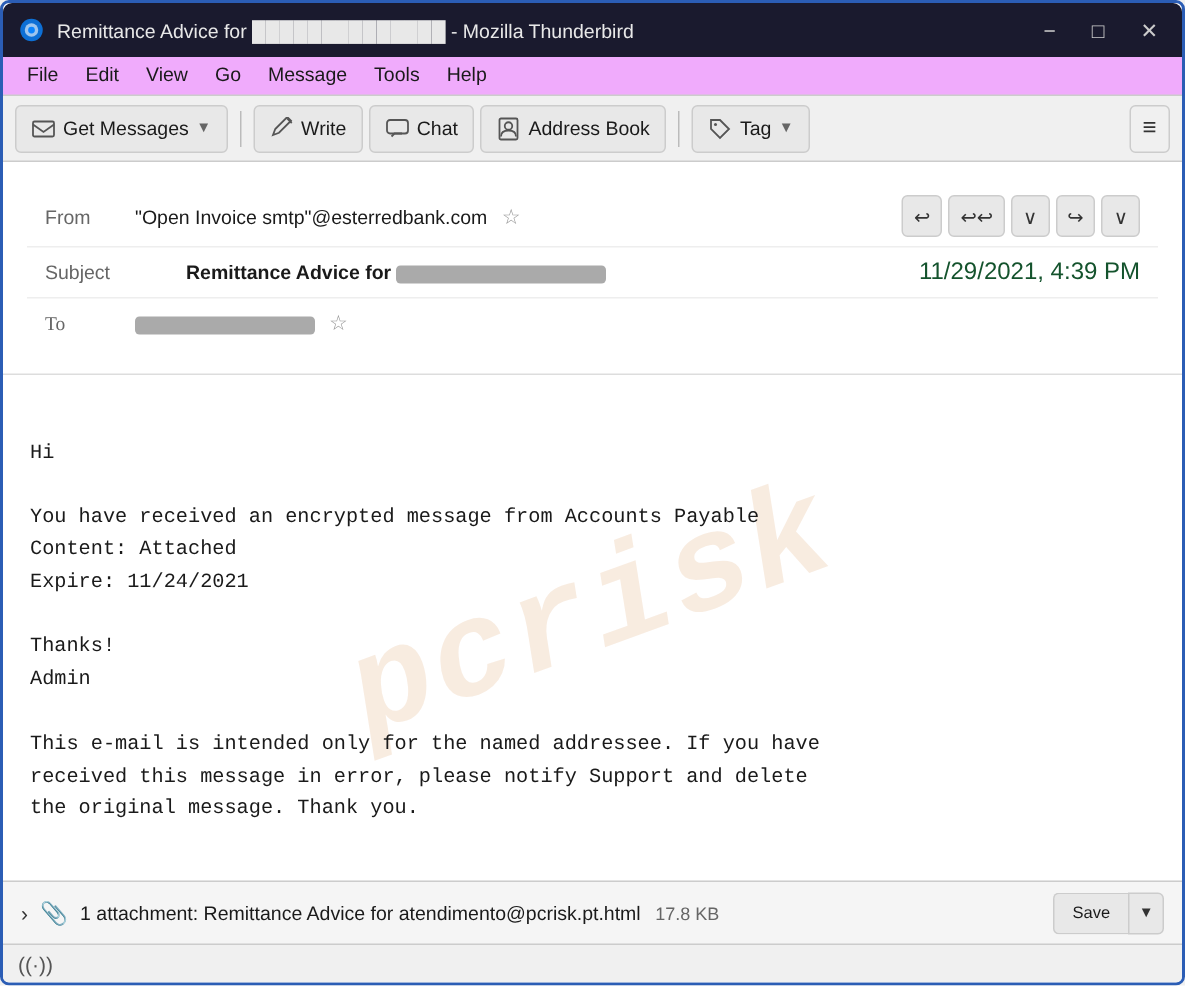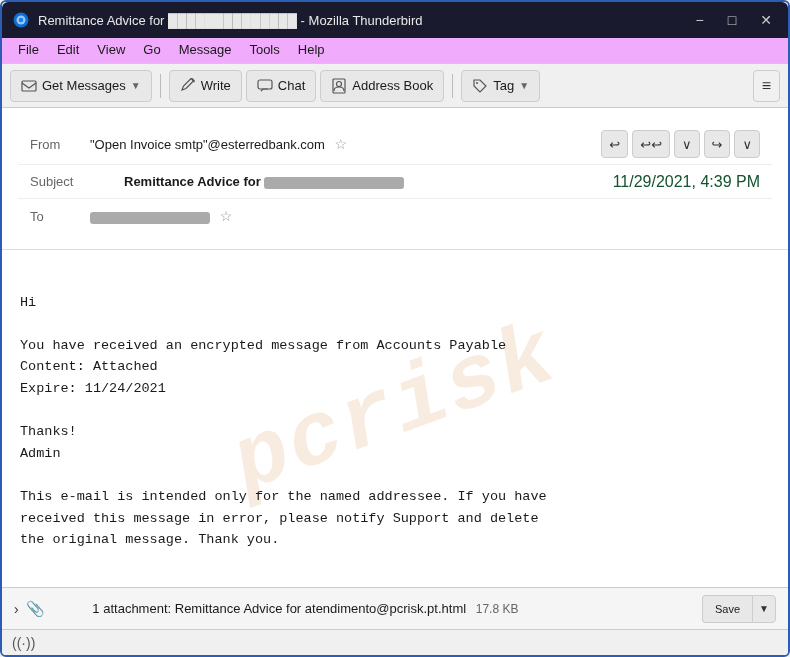--- a/index.html
+++ b/index.html
@@ -122,21 +122,21 @@
       border-bottom: 1px solid #ddd;
       padding: 16px;
     }
     .email-header-row {
       display: flex;
       align-items: center;
       padding: 6px 12px;
       border-bottom: 1px solid #eee;
       min-height: 34px;
     }
-    .email-header-row:last-child { border-bottom: none; }
+    .email-header-row:last-child { border-bottom: none; font-family: Liberation Serif, serif; }
     .email-header-label {
       color: #666;
       min-width: 60px;
       font-size: 13px;
     }
     .email-header-value {
       flex: 1;
       font-size: 13px;
       color: #1a1a1a;
     }
@@ -229,21 +229,20 @@
       font-size: 14px;
     }
     .attachment-clip {
       color: #555;
       font-size: 15px;
     }
     .attachment-text {
       flex: 1;
       font-size: 13px;
       color: #1a1a1a;
-      margin-left: 39px;
     }
     .attachment-size {
       color: #666;
       font-size: 12px;
       margin-left: 6px;
     }
     .save-btn-group {
       display: flex;
       align-items: stretch;
       height: 28px;

